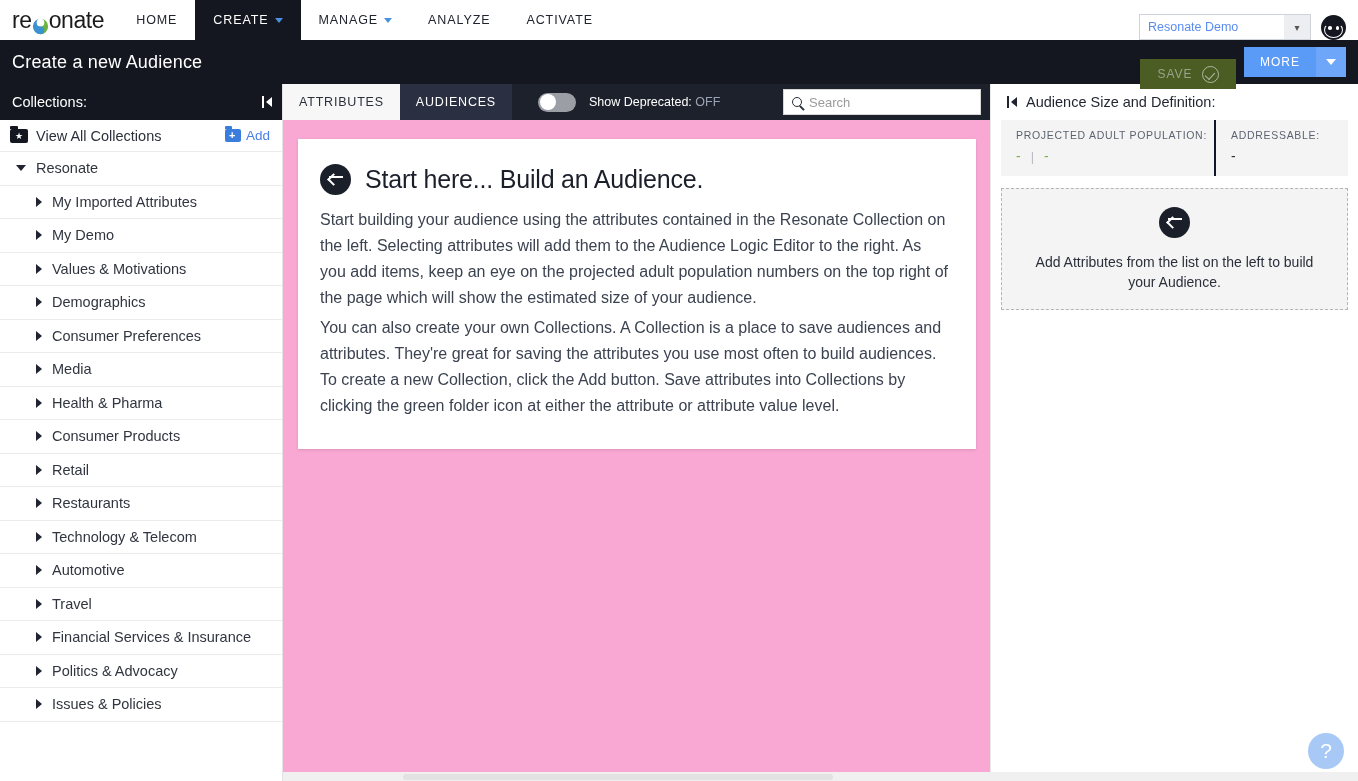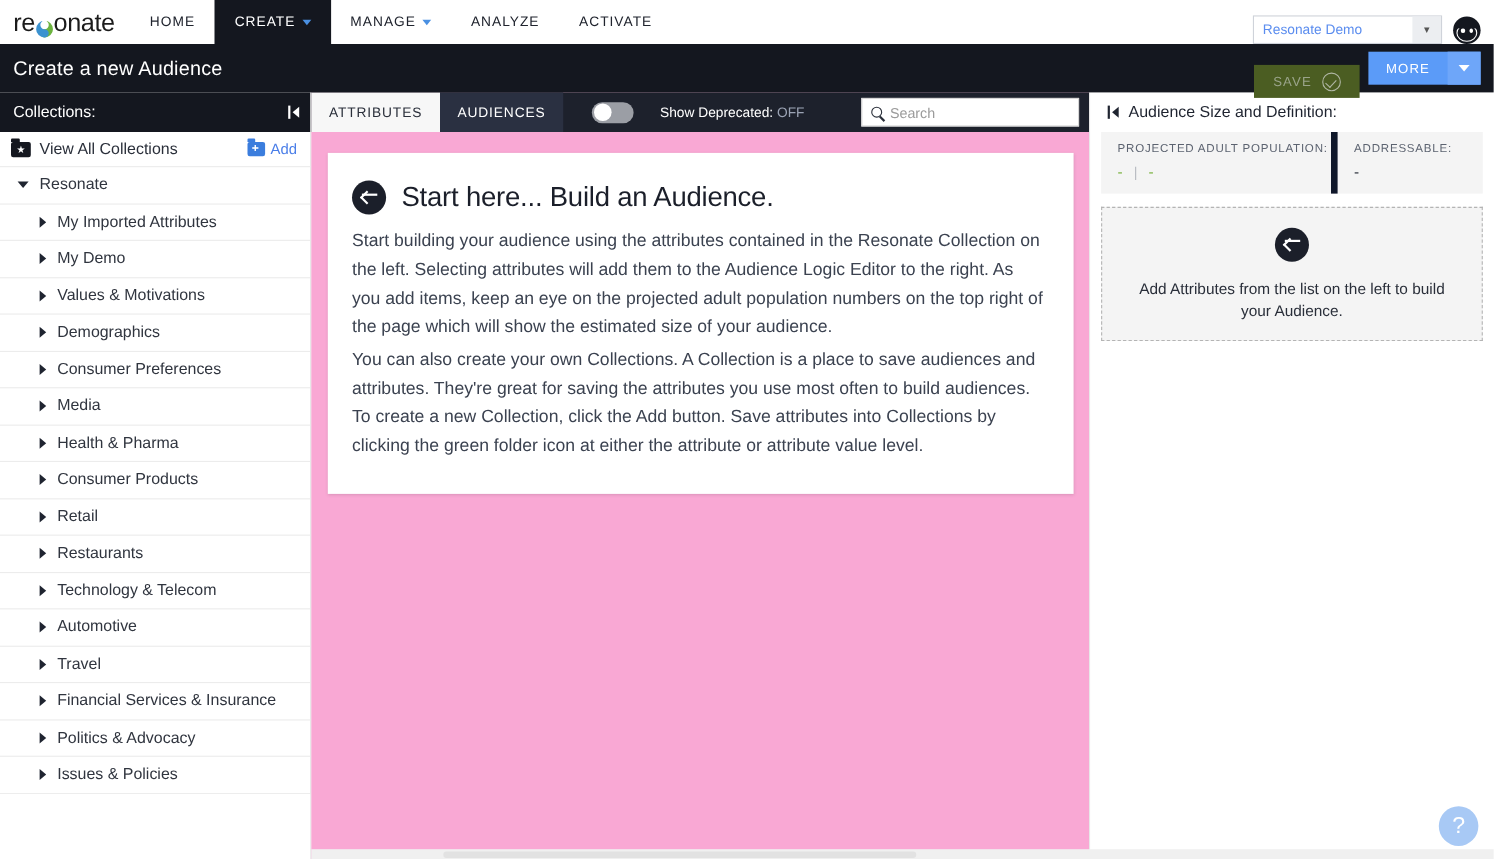--- a/index.html
+++ b/index.html
@@ -241,21 +241,21 @@
     display: flex; align-items: stretch;
   }
   .tab {
     display: flex; align-items: center; justify-content: center;
     padding: 0 16px; font-size: 12.5px; letter-spacing: 0.8px;
     cursor: pointer;
   }
   .tab.active { background: #f7f7f7; color: #2a2f3a; }
   .tab.inactive { background: #2a3041; color: #ffffff; }
   .toggle-wrap {
-    display: flex; align-items: center; gap: 24px;
+    display: flex; align-items: center; gap: 13px;
     padding-left: 26px;
   }
   .toggle {
     width: 38px; height: 19px; border-radius: 10px;
     background: #9b9ea5; position: relative; cursor: pointer;
     flex: 0 0 auto;
   }
   .toggle .knob {
     position: absolute; left: 1.5px; top: 1.5px;
     width: 16px; height: 16px; border-radius: 50%;
@@ -342,21 +342,21 @@
     border-right: 6px solid #1f2430;
   }
   .rp-title { font-size: 14.5px; color: #1f2430; }
   .stats-box {
     background: #f4f4f4; display: flex; height: 56px;
   }
   .stat {
     padding: 9px 0 0 15px; display: flex; flex-direction: column;
     justify-content: flex-start;
   }
-  .stat.pop { width: 215px; border-right: 6px solid #0f172a; }
+  .stat.pop { width: 215px; border-right: 2px solid #0f172a; }
   .stat .cap {
     font-size: 10.5px; letter-spacing: 0.7px; color: #5c6370;
     margin-bottom: 7px;
   }
   .stat .vals { display: flex; align-items: center; gap: 10px; }
   .stat .v-green { color: #7cb342; font-size: 14px; }
   .stat .v-dark { color: #2a2f3a; font-size: 14px; }
   .stat .div { color: #b9bcc2; font-size: 13px; }
   .dropzone {
     margin-top: 12px; height: 122px;

